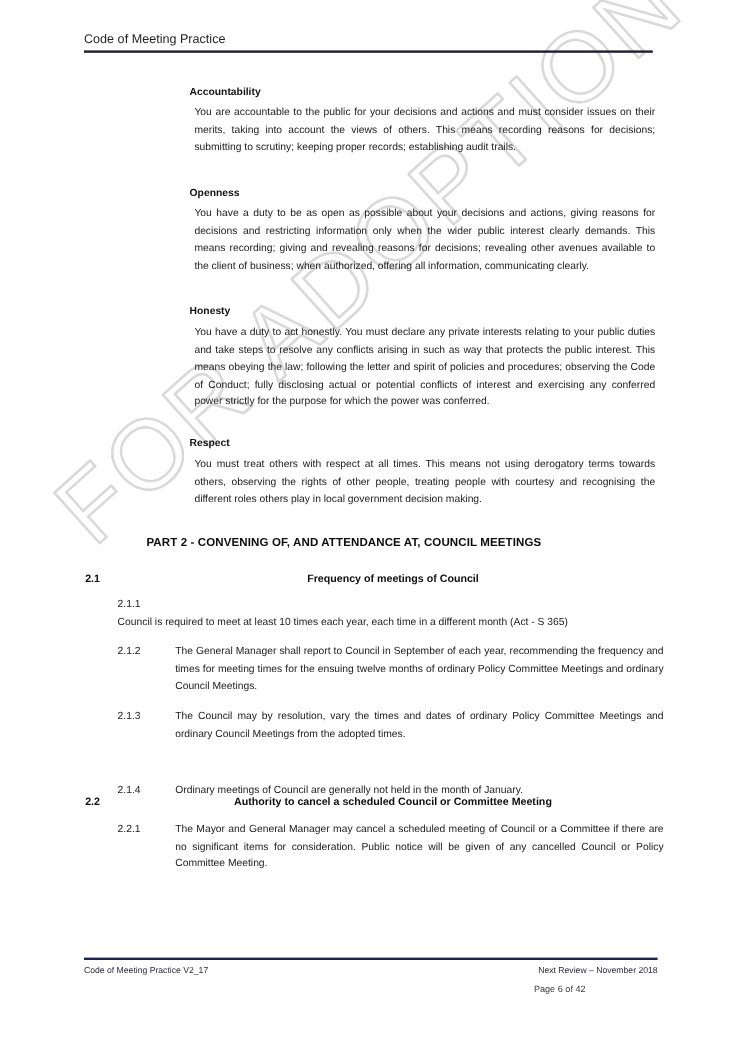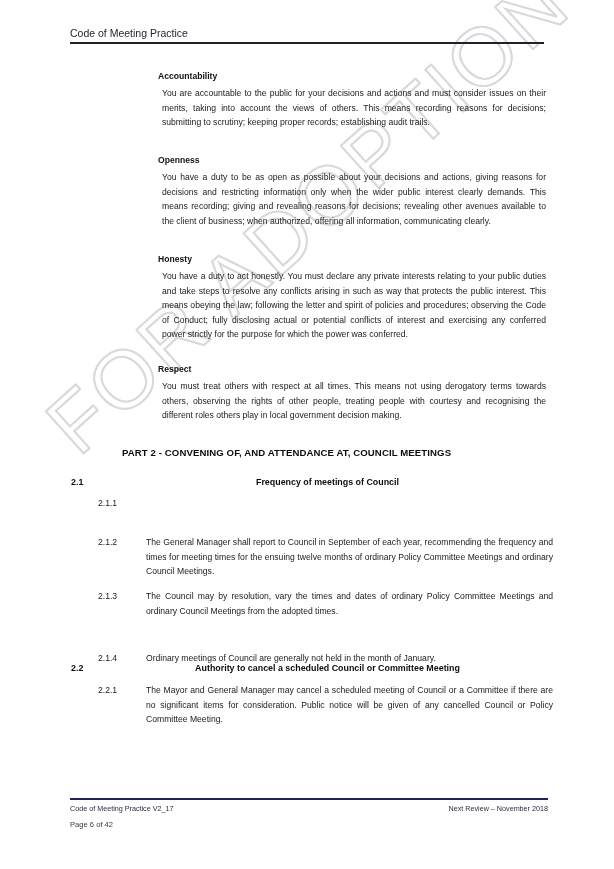--- a/index.html
+++ b/index.html
@@ -160,21 +160,21 @@
   }
   #footer .footer-row {
     display: flex;
     justify-content: space-between;
     font-size: 7.2px;
     line-height: 12px;
     color: #2b2b3d;
     padding-top: 3px;
   }
   #footer .footer-page {
-    text-align: left;
+    text-align: right;
     font-size: 7.6px;
     line-height: 12px;
     color: #3a3a3a;
     padding-top: 4px;
     padding-right: 60px;
   }
 </style>
 </head>
 <body>
 
@@ -213,20 +213,21 @@
 
     <div class="part-heading" style="top:447px;">PART 2 - CONVENING OF, AND ATTENDANCE AT, COUNCIL MEETINGS</div>
 
     <div class="section" style="top:477px;">
       <span class="sec-num">2.1</span>
       <span class="sec-title">Frequency of meetings of Council</span>
     </div>
 
     <div class="clause" style="top:496px;flex-direction:column;">
       <span class="cl-num">2.1.1</span>
+      <span class="cl-body">Council is required to meet at least 10 times each year, each time in a different month (Act - S 365)</span>
     </div>
 
     <div class="clause" style="top:535px;">
       <span class="cl-num">2.1.2</span>
       <span class="cl-body">The General Manager shall report to Council in September of each year, recommending the frequency and times for meeting times for the ensuing twelve months of ordinary Policy Committee Meetings and ordinary Council Meetings.</span>
     </div>
 
     <div class="clause" style="top:589px;">
       <span class="cl-num">2.1.3</span>
       <span class="cl-body">The Council may by resolution, vary the times and dates of ordinary Policy Committee Meetings and ordinary Council Meetings from the adopted times.</span>

